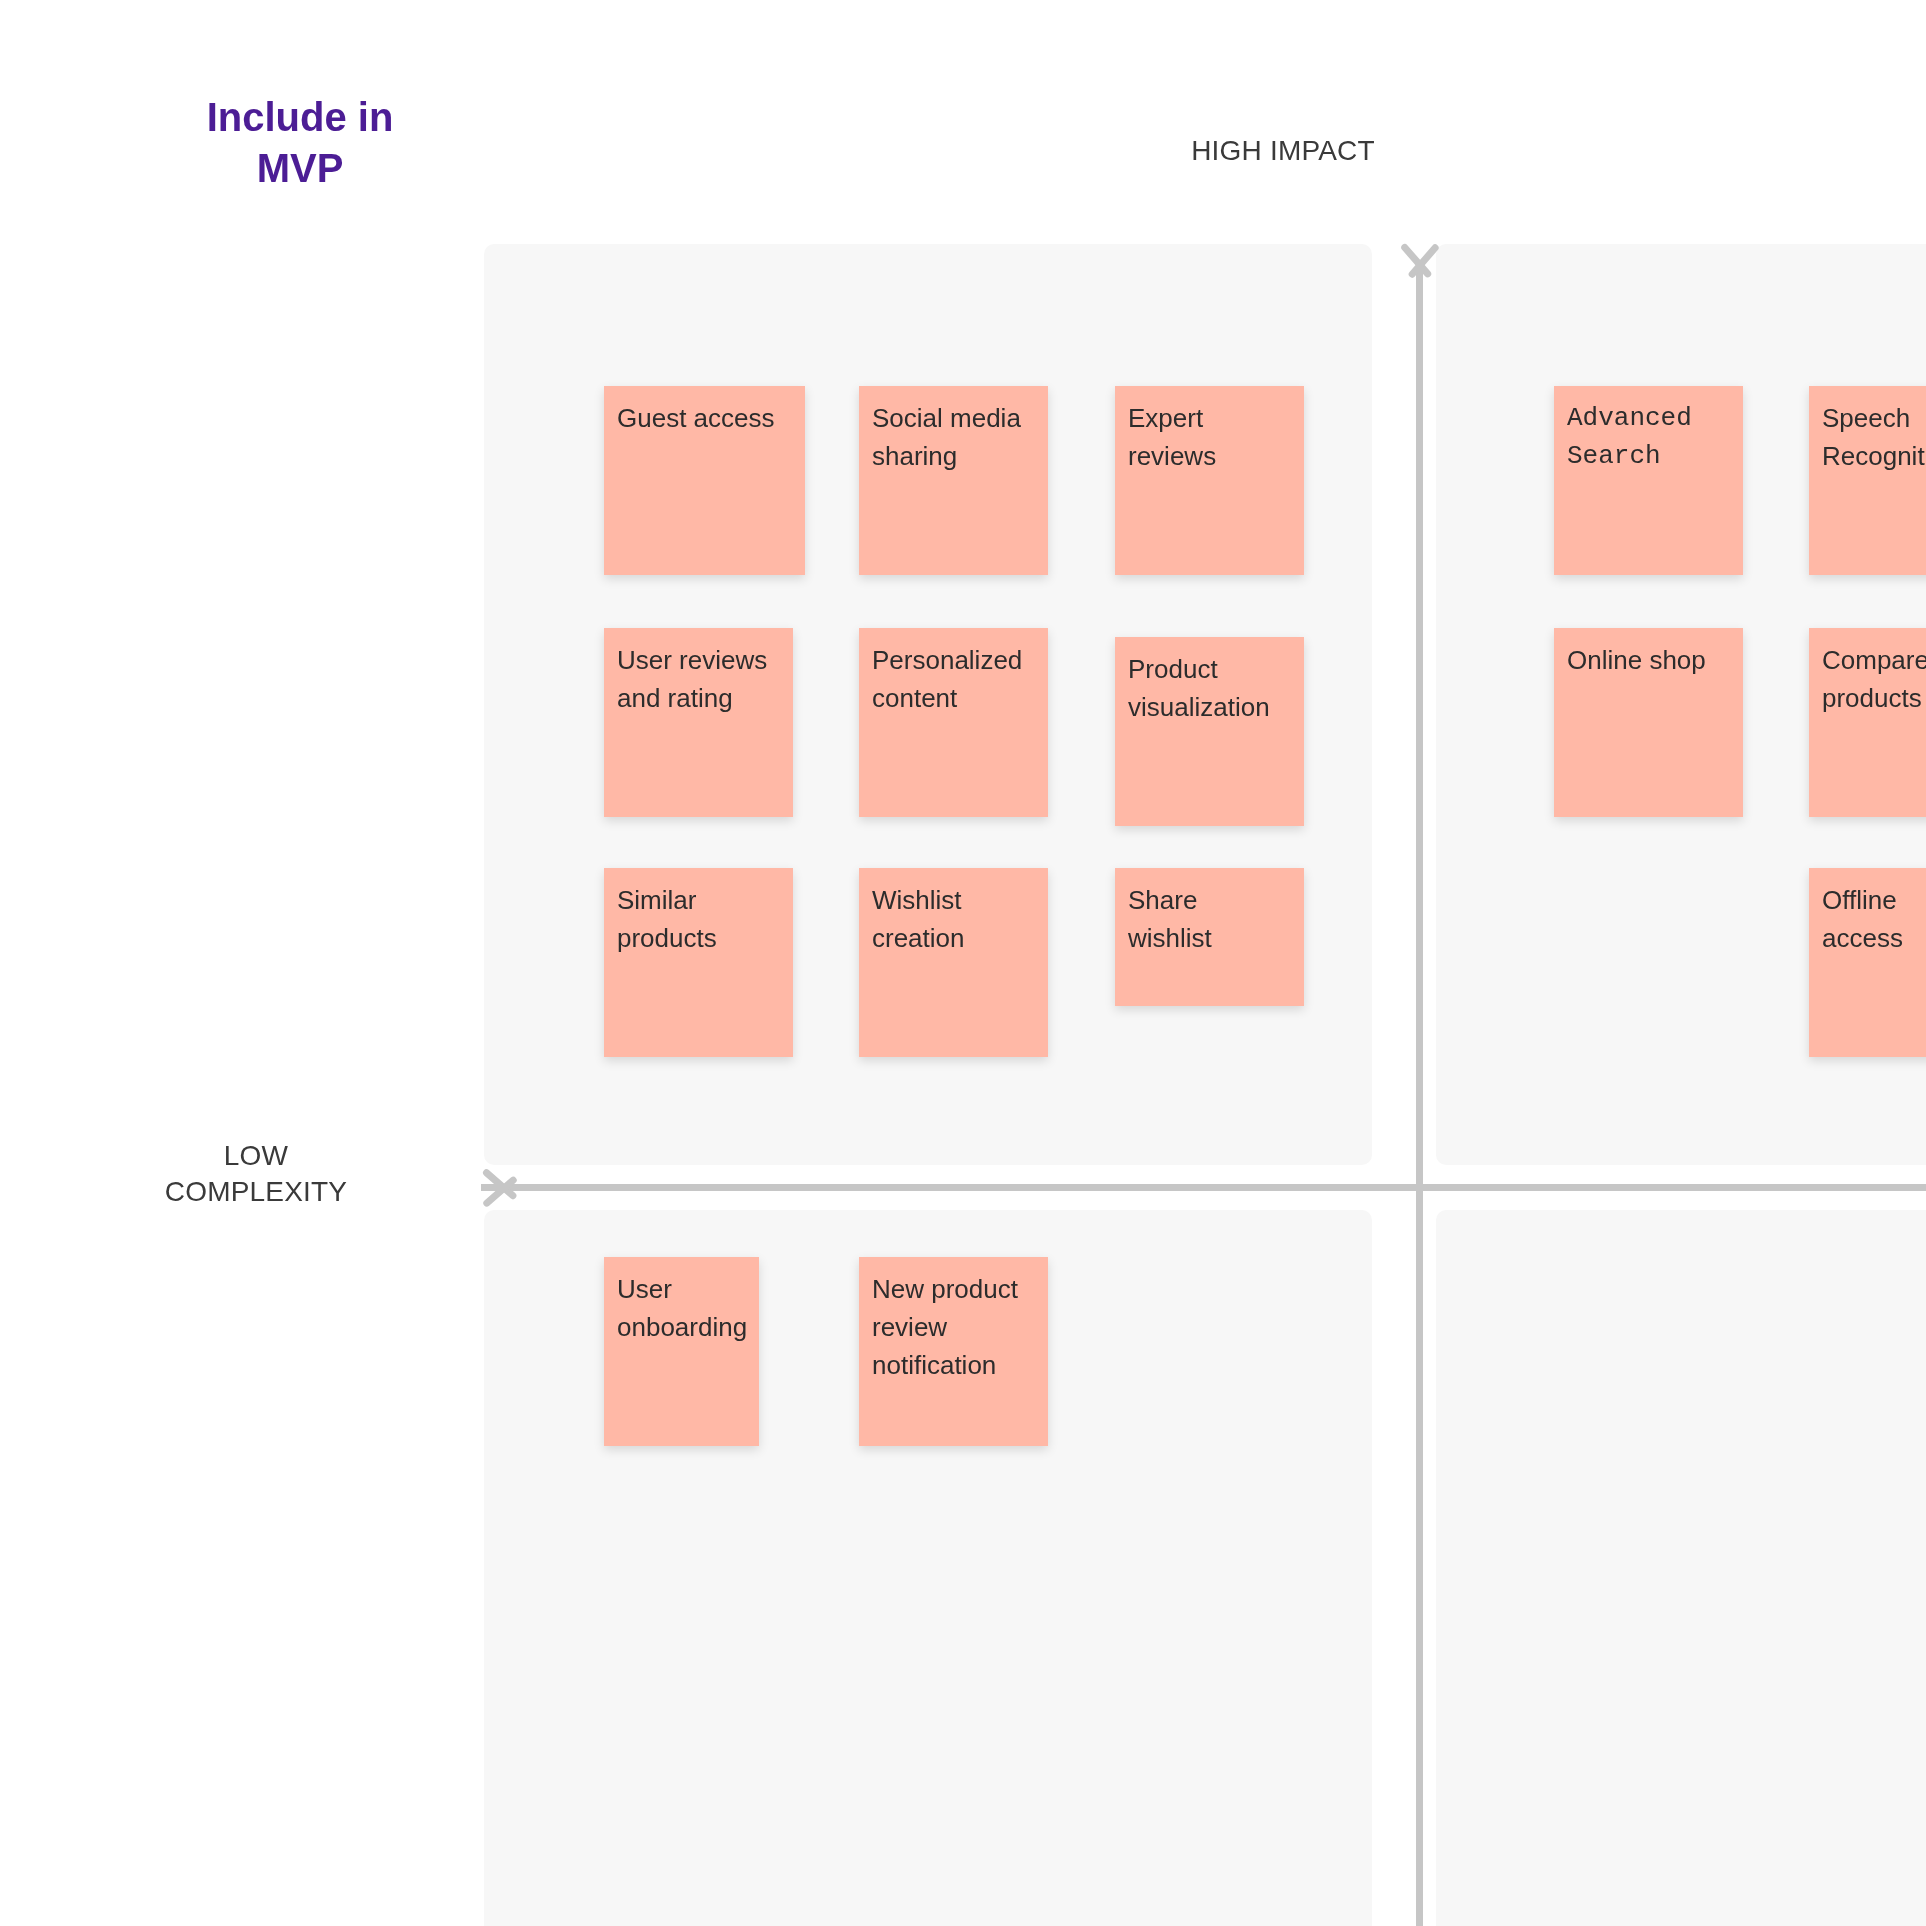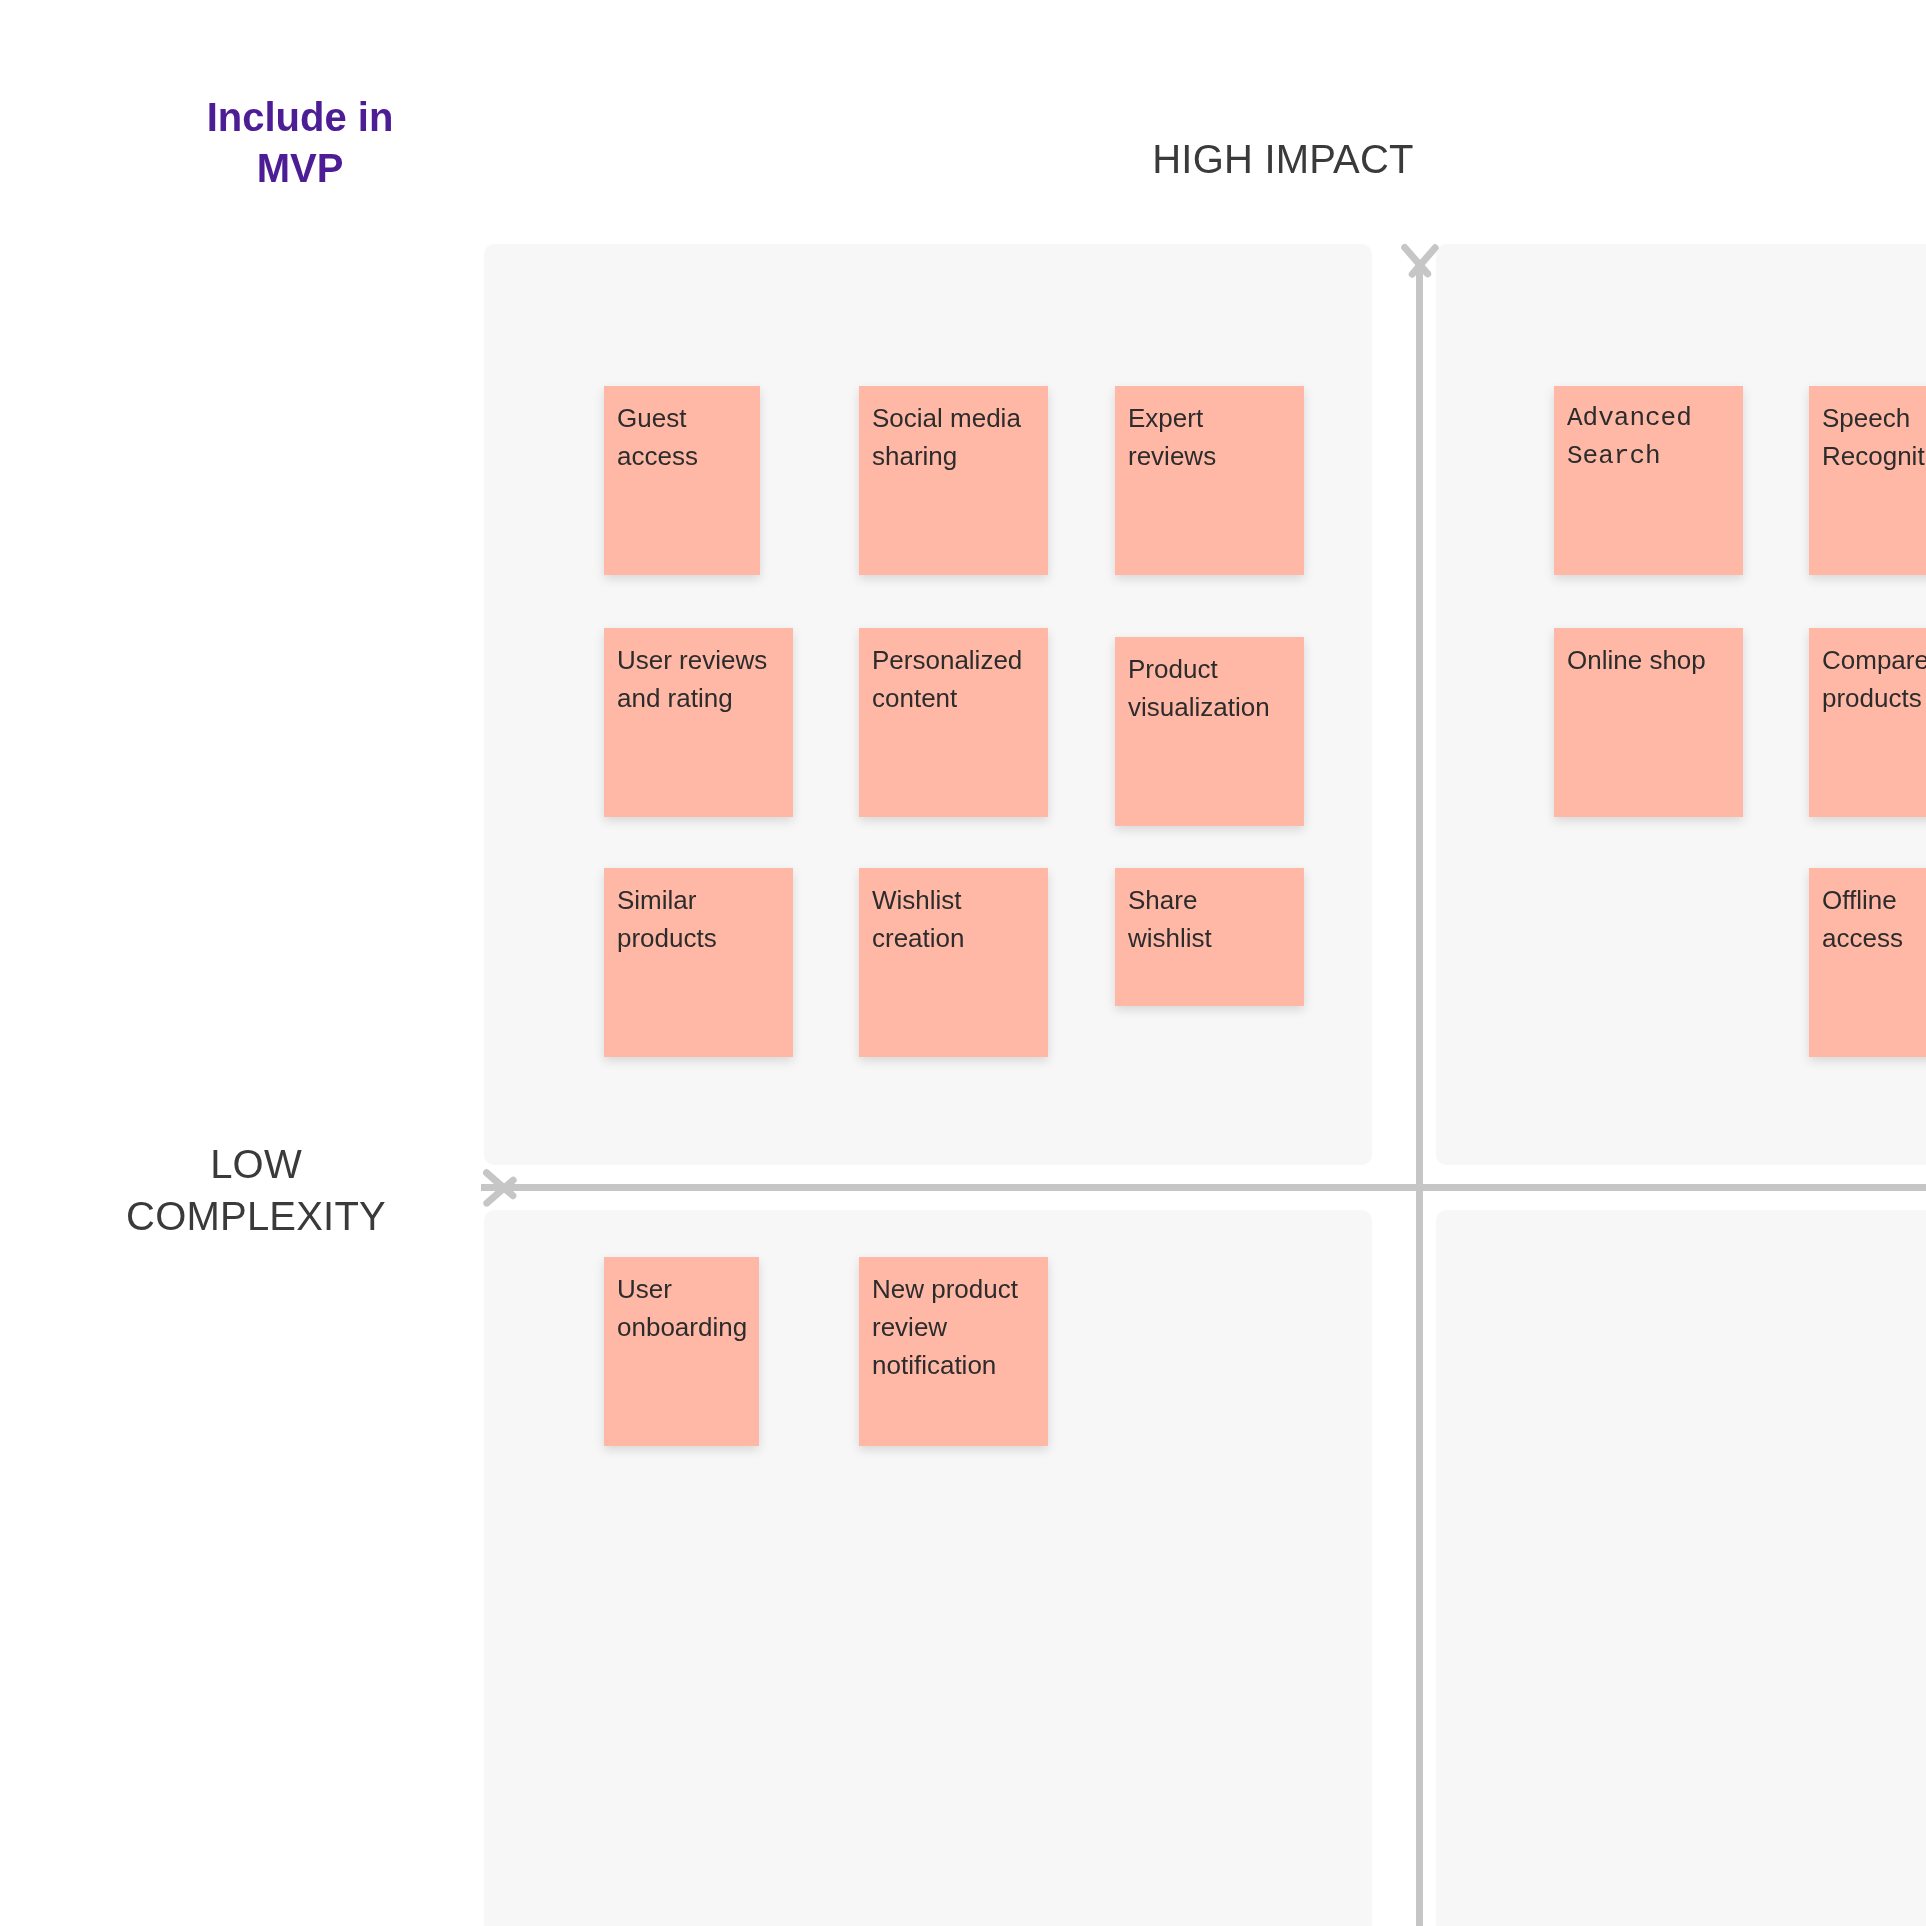--- a/index.html
+++ b/index.html
@@ -38,21 +38,21 @@
   #arrow-up .l{width:6.5px;height:42px;left:1.5px;top:4.6px;transform:rotate(-41deg);transform-origin:50% 0;}
   #arrow-up .r{width:6.5px;height:42px;right:1.5px;top:4.6px;transform:rotate(41deg);transform-origin:50% 0;}
   
   #arrow-left{left:479px;top:1165px;width:50px;height:45px;}
   #arrow-left .t{height:6.5px;width:42px;top:1.5px;left:4.6px;transform:rotate(41deg);transform-origin:0 50%;}
   #arrow-left .b{height:6.5px;width:42px;bottom:1.5px;left:4.6px;transform:rotate(-41deg);transform-origin:0 50%;}
 
   
   .axis-label{
     position:absolute;color:#3A3A3A;
-    font-size:40px;line-height:1.30;
+    font-size:28px;line-height:1.30;
     font-weight:400;letter-spacing:0.2px;
     white-space:pre-line;
   }
   #label-high-impact{left:1283px;top:133px;transform:translateX(-50%);text-align:center;}
   #label-low-complexity{left:256px;top:1138px;transform:translateX(-50%);text-align:center;}
 
   
   .corner-label{
     position:absolute;font-size:40px;line-height:1.28;
     font-weight:700;white-space:pre-line;
@@ -100,21 +100,21 @@
   </div>
 
   <div class="axis-label" id="label-high-impact">HIGH IMPACT</div>
 
   <div class="axis-label" id="label-low-complexity">LOW
 COMPLEXITY</div>
 
   <div class="corner-label" id="corner-tl">Include in
 MVP</div>
 
-  <div class="sticky" style="left:604px;top:386px;width:156px;height:189px;">
+  <div class="sticky" style="left:604px;top:386px;width:201px;height:189px;">
     <div class="sticky-text">Guest access</div>
   </div>
   <div class="sticky" style="left:859px;top:386px;width:189px;height:189px;">
     <div class="sticky-text">Social media
 sharing</div>
   </div>
   <div class="sticky" style="left:1115px;top:386px;width:189px;height:189px;">
     <div class="sticky-text">Expert
 reviews</div>
   </div>

